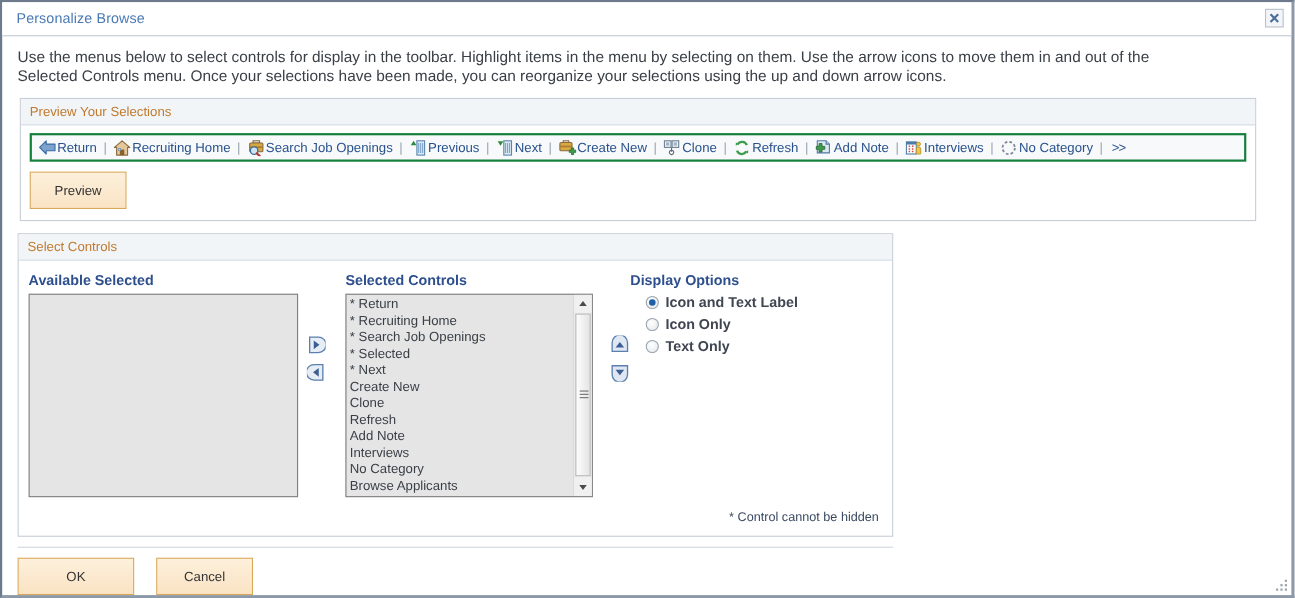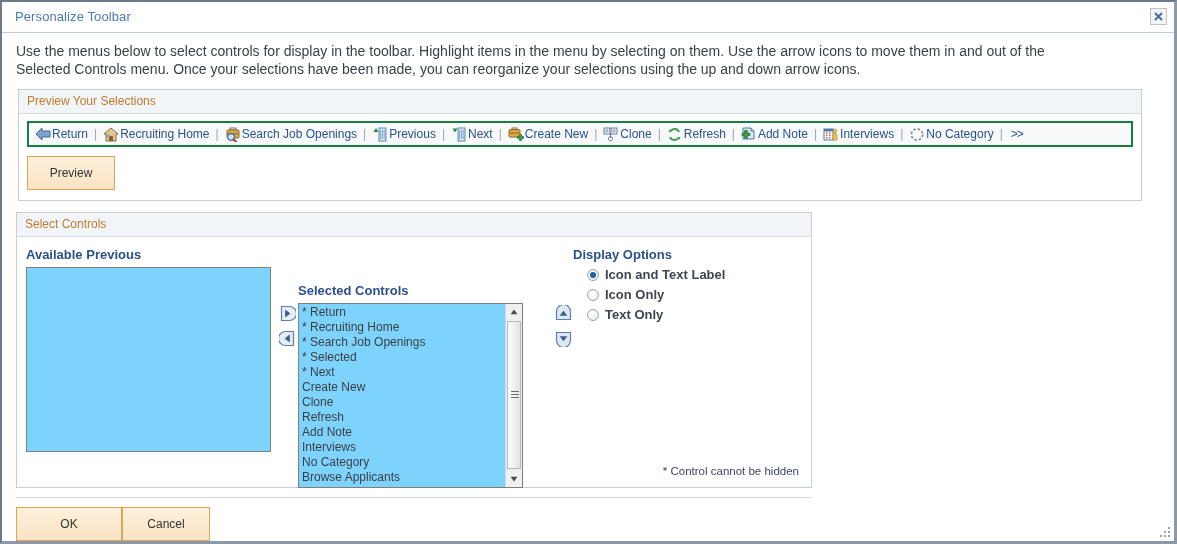--- a/index.html
+++ b/index.html
@@ -151,26 +151,26 @@
     box-sizing: border-box;
   }
   .col-head {
     font-size: 13px;
     font-weight: bold;
     color: #2d4f8e;
     margin-bottom: 5px;
   }
 
   .avail-col  { position: absolute; left: 9px;   top: 10px; }
-  .sel-col    { position: absolute; left: 281px; top: 10px; margin-top: 36px; }
+  .sel-col    { position: absolute; left: 297px; top: 10px; }
   .disp-col   { position: absolute; left: 556px; top: 10px; }
 
   .listbox {
     border: 1px solid #7f7f7f;
-    background: #7dd3fc;
+    background: #e5e5e5;
     box-sizing: border-box;
     overflow: hidden;
     position: relative;
     padding-left: 16px;
   }
   .listbox.available { width: 245px; height: 185px; }
   .listbox.selected  { width: 225px; height: 185px; }
 
   .lb-items {
     position: absolute;
@@ -302,21 +302,21 @@
 
   
   .footer-rule {
     margin: 9px 14px 0 14px;
     width: 796px;
     border-top: 1px solid #d2d8e0;
   }
   .footer {
     margin: 9px 0 0 14px;
     display: flex;
-    gap: 0;
+    gap: 20px;
   }
   .psbtn.ok     { width: 106px; }
   .psbtn.cancel { width: 88px; }
   .psbtn.reset  { width: 228px; }
 
   
   .resize-grip {
     position: absolute;
     right: 4px;
     bottom: 4px;
@@ -328,21 +328,21 @@
     width: 2px; height: 2px;
     background: #9aa3ad;
   }
 </style>
 </head>
 <body>
 
 <div id="root">
 
   <div class="titlebar">
-    <div class="title">Personalize Toolbar</div>
+    <div class="title">Personalize Browse</div>
     <div class="close-btn">
       <svg width="11" height="11" viewBox="0 0 11 11" aria-hidden="true">
         <path d="M2 2 L9 9 M9 2 L2 9" stroke="#4a6f9e" stroke-width="2" fill="none"></path>
       </svg>
     </div>
   </div>
 
   <div class="instructions">Use the menus below to select controls for display in the toolbar. Highlight items in the menu by selecting on them. Use the arrow icons to move them in and out of the Selected Controls menu. Once your selections have been made, you can reorganize your selections using the up and down arrow icons.</div>
 
   <div class="groupbox preview">
@@ -495,21 +495,21 @@
         <button class="psbtn preview">Preview</button>
       </div>
     </div>
   </div>
 
   <div class="groupbox select">
     <div class="gb-header">Select Controls</div>
     <div class="sc-body">
 
       <div class="avail-col">
-        <div class="col-head">Available Previous</div>
+        <div class="col-head">Available Selected</div>
         <div class="listbox available">
           <div class="lb-items" id="available-items"></div>
         </div>
       </div>
 
       <div class="xfer">
         <button class="pbtn">
           <svg width="17" height="17" viewBox="0 0 17 17" aria-hidden="true">
             <path d="M2.5 1.5 h8 a6 6 0 0 1 0 14 h-8 z" fill="#e7edf5" stroke="#5b7fae" stroke-width="1.2"></path>
             <path d="M6.2 4.6 L11.4 8.5 L6.2 12.4 Z" fill="#3c5f93"></path>

